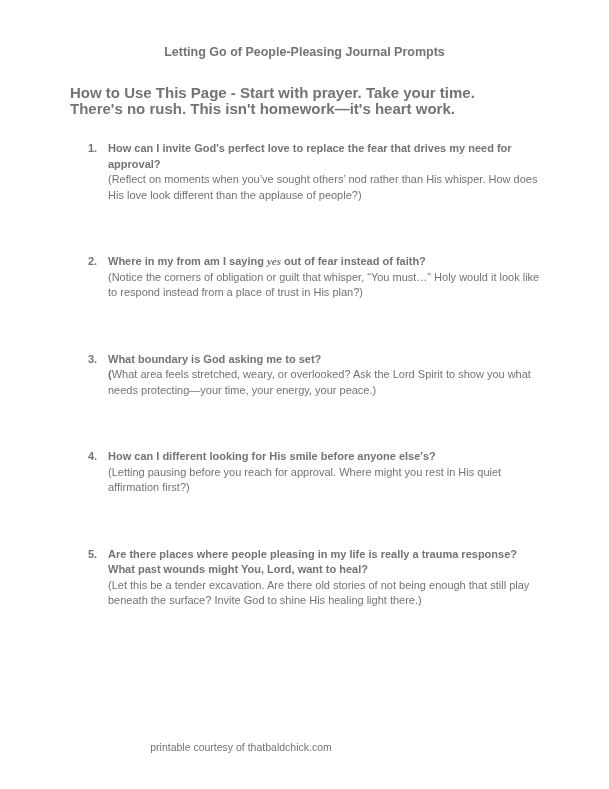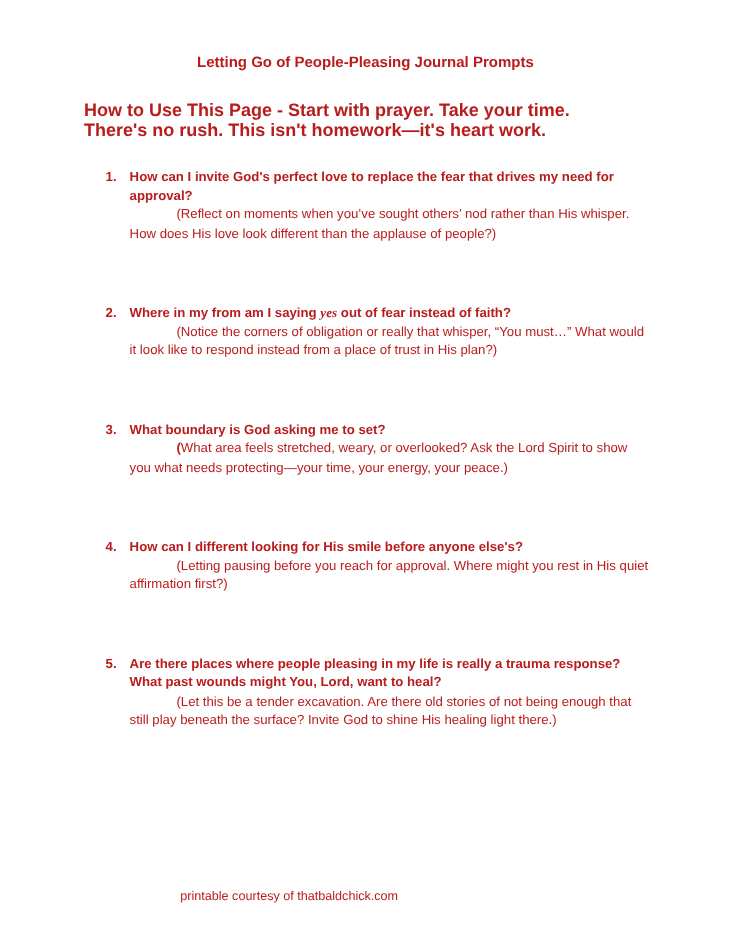--- a/index.html
+++ b/index.html
@@ -7,21 +7,21 @@
     padding: 0;
     background: #ffffff;
   }
   .doc {
     position: relative;
     width: 609px;
     height: 789px;
     background: #ffffff;
     overflow: hidden;
     font-family: "Liberation Sans", sans-serif;
-    color: #b91c1c;
+    color: #737373;
   }
   .doc-title {
     margin: 0;
     padding-top: 44px;
     text-align: center;
     font-size: 12.5px;
     font-weight: bold;
     line-height: 16px;
   }
   .intro {
@@ -52,21 +52,20 @@
   }
   .question {
     font-weight: bold;
   }
   .question .emph {
     font-style: italic;
     font-family: Liberation Serif, serif;
   }
   .reflection {
     font-weight: normal;
-    margin-left: 39px;
   }
   .bold-paren {
     font-weight: bold;
   }
   .footer {
     position: absolute;
     top: 740px;
     left: 0;
     width: 482px;
     text-align: center;
@@ -89,21 +88,21 @@
     <li class="prompt">
       <span class="prompt-number">1.</span>
       <span class="prompt-body"><span class="question">How can I invite God's perfect love to replace the fear that drives my need for approval?</span><br>
         <span class="reflection">(Reflect on moments when you’ve sought others’ nod rather than His whisper. How does His love look different than the applause of people?)</span>
       </span>
     </li>
 
     <li class="prompt">
       <span class="prompt-number">2.</span>
       <span class="prompt-body"><span class="question"><span>Where in my from am I saying </span><span class="emph">yes</span><span> out of fear instead of faith?</span></span><br>
-        <span class="reflection">(Notice the corners of obligation or really that whisper, “You must…” What would it look like to respond instead from a place of trust in His plan?)</span>
+        <span class="reflection">(Notice the corners of obligation or guilt that whisper, “You must…” Holy would it look like to respond instead from a place of trust in His plan?)</span>
       </span>
     </li>
 
     <li class="prompt">
       <span class="prompt-number">3.</span>
       <span class="prompt-body"><span class="question">What boundary is God asking me to set?</span><br>
         <span class="reflection"><span class="bold-paren">(</span><span>What area feels stretched, weary, or overlooked? Ask the Lord Spirit to show you what needs protecting—your time, your energy, your peace.)</span></span>
       </span>
     </li>
 

